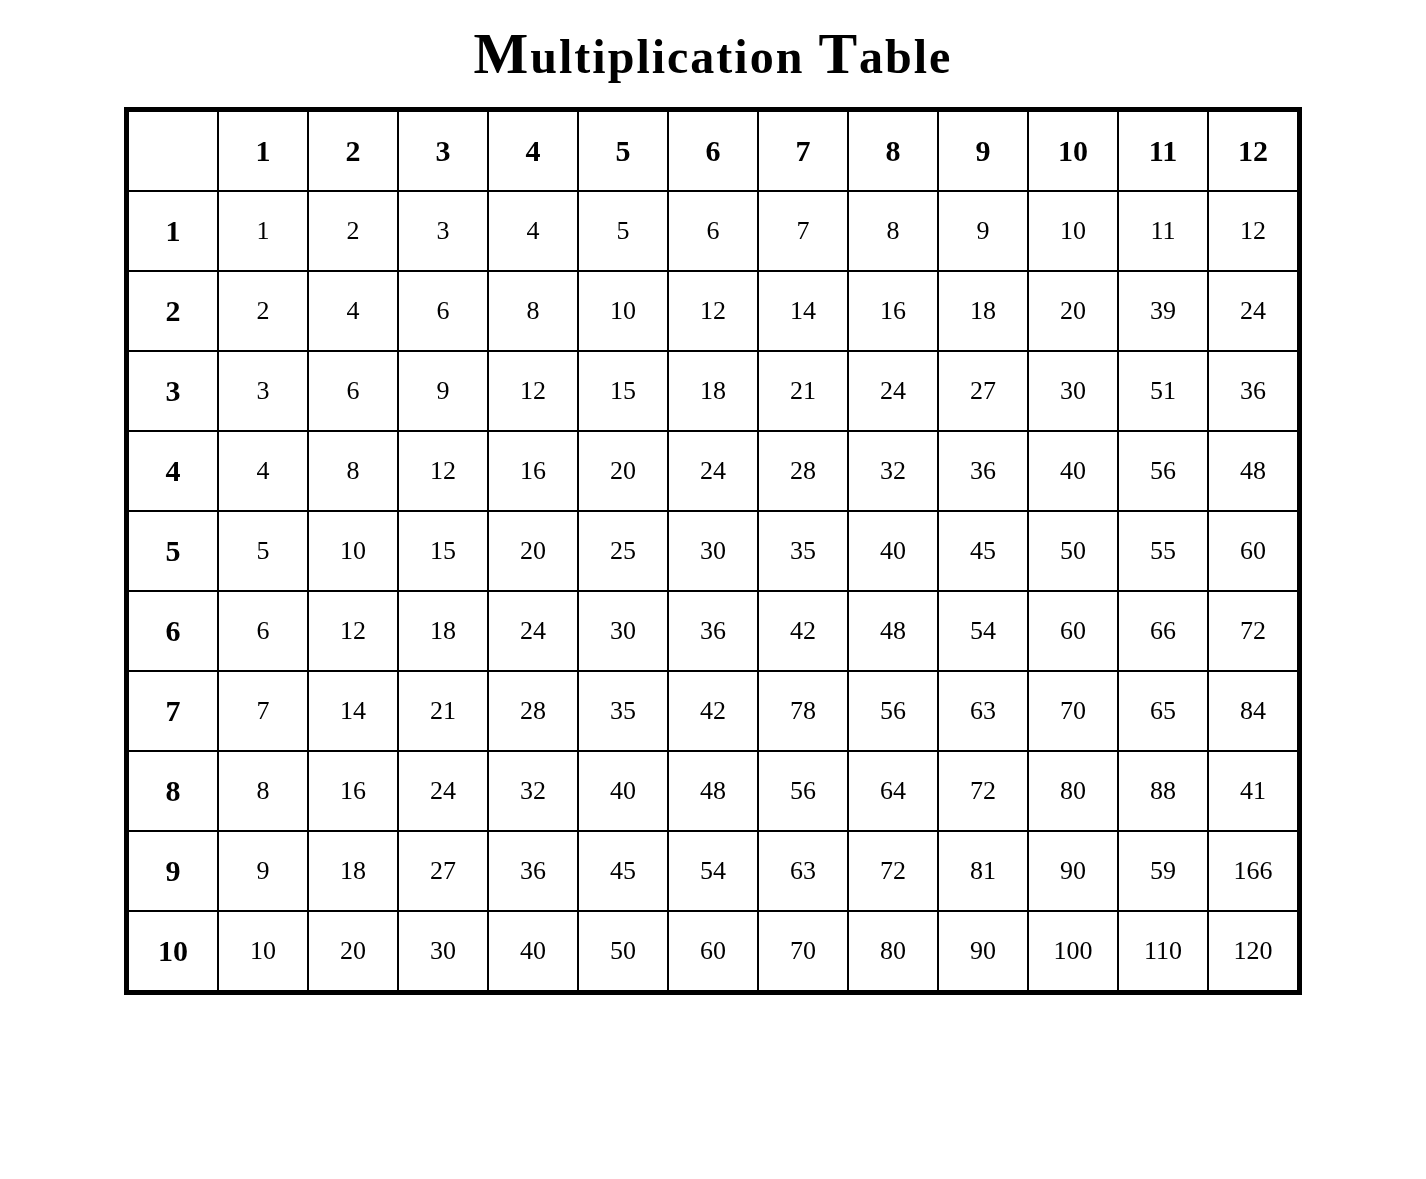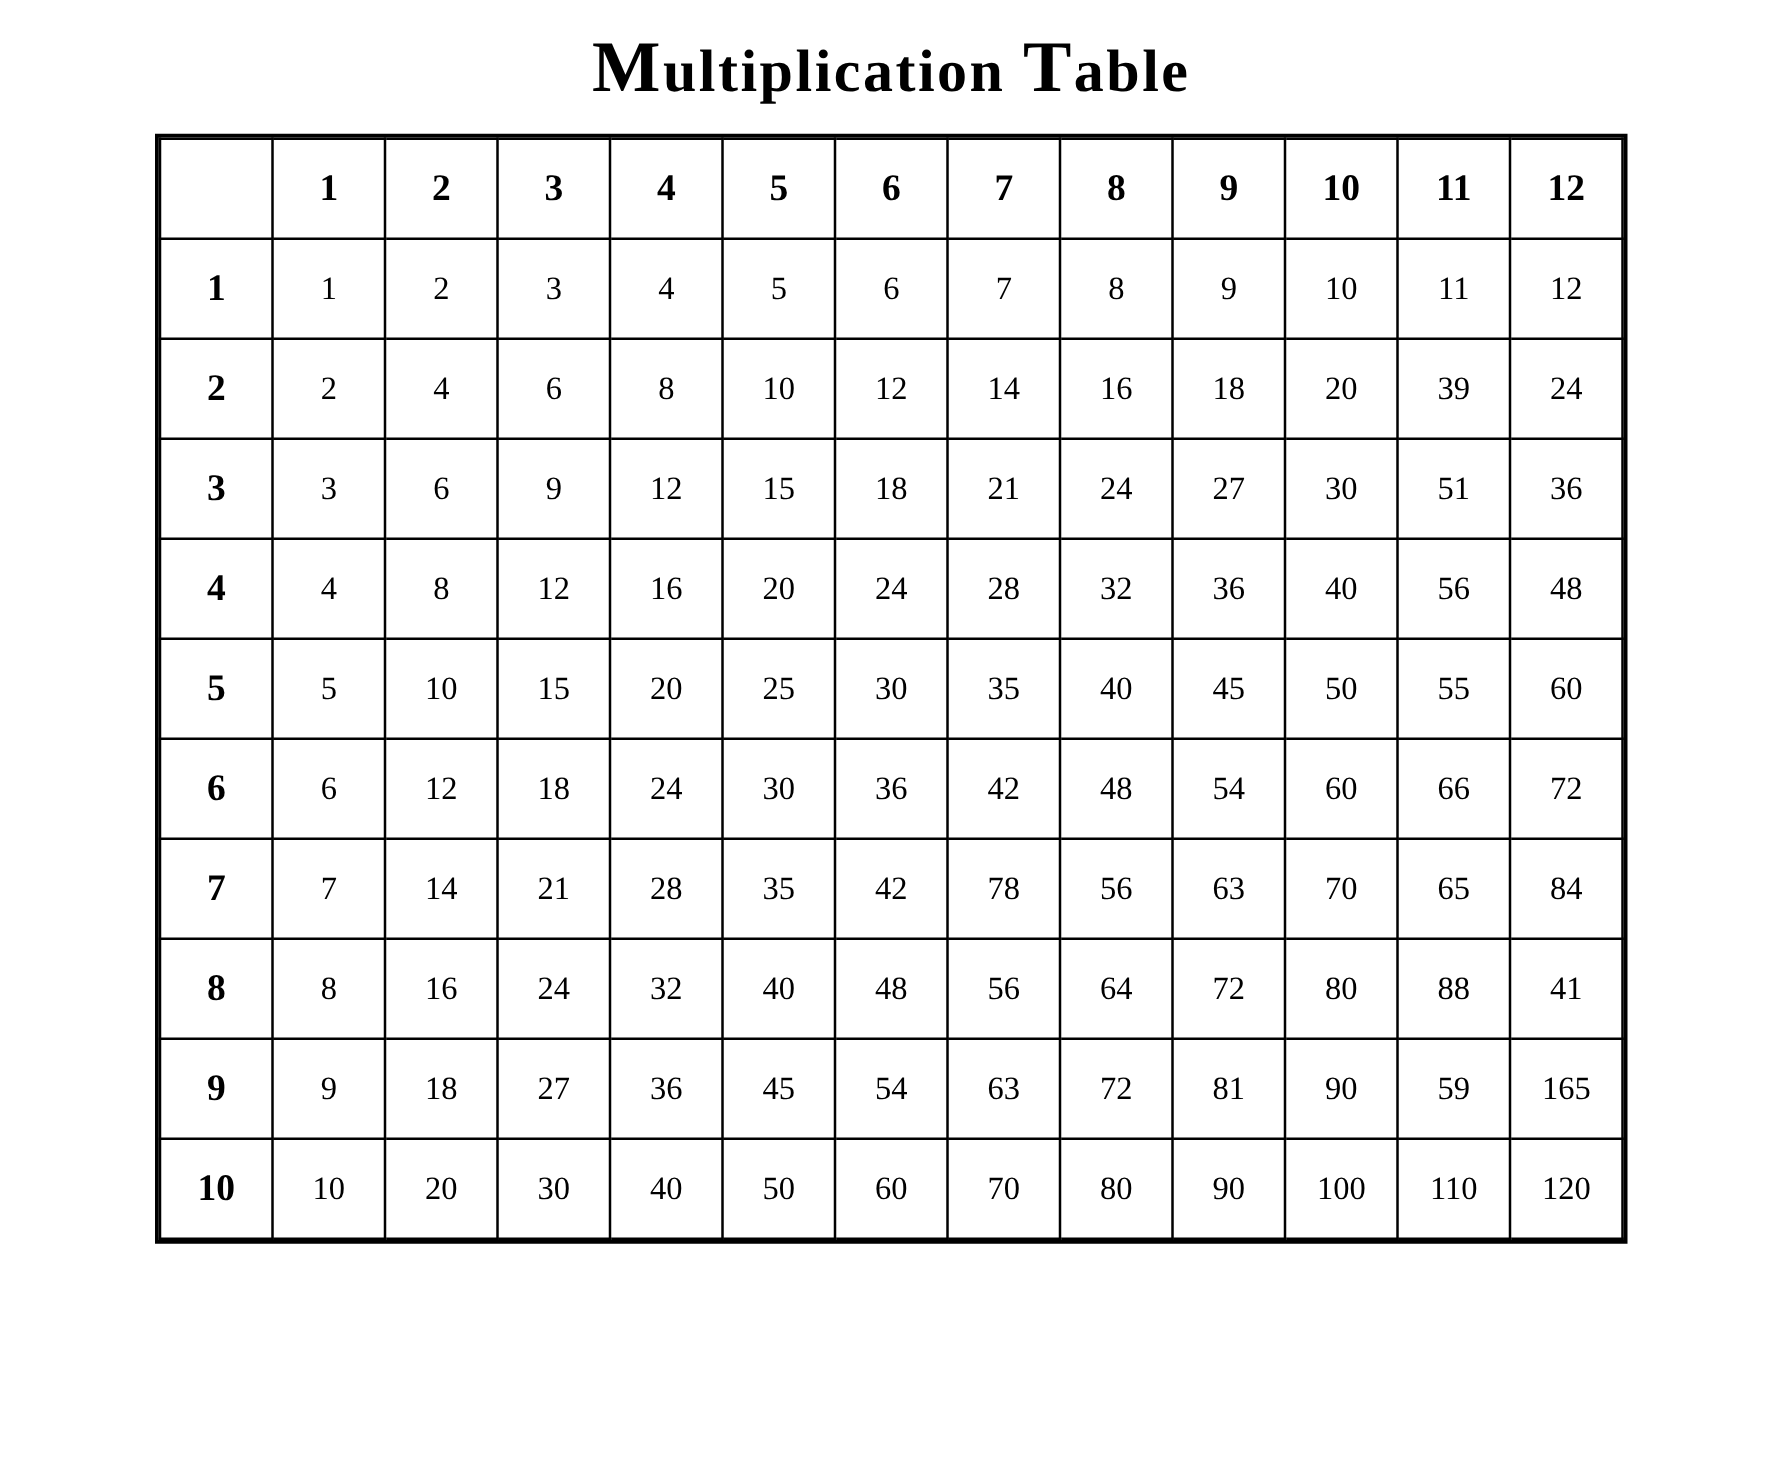--- a/index.html
+++ b/index.html
@@ -230,21 +230,21 @@
           <td class="data-cell">18</td>
           <td class="data-cell">27</td>
           <td class="data-cell">36</td>
           <td class="data-cell">45</td>
           <td class="data-cell">54</td>
           <td class="data-cell">63</td>
           <td class="data-cell">72</td>
           <td class="data-cell">81</td>
           <td class="data-cell">90</td>
           <td class="data-cell">59</td>
-          <td class="data-cell">165</td>
+          <td class="data-cell">166</td>
         </tr>
         <tr>
           <td class="row-header">10</td>
           <td class="data-cell">10</td>
           <td class="data-cell">20</td>
           <td class="data-cell">30</td>
           <td class="data-cell">40</td>
           <td class="data-cell">50</td>
           <td class="data-cell">60</td>
           <td class="data-cell">70</td>

